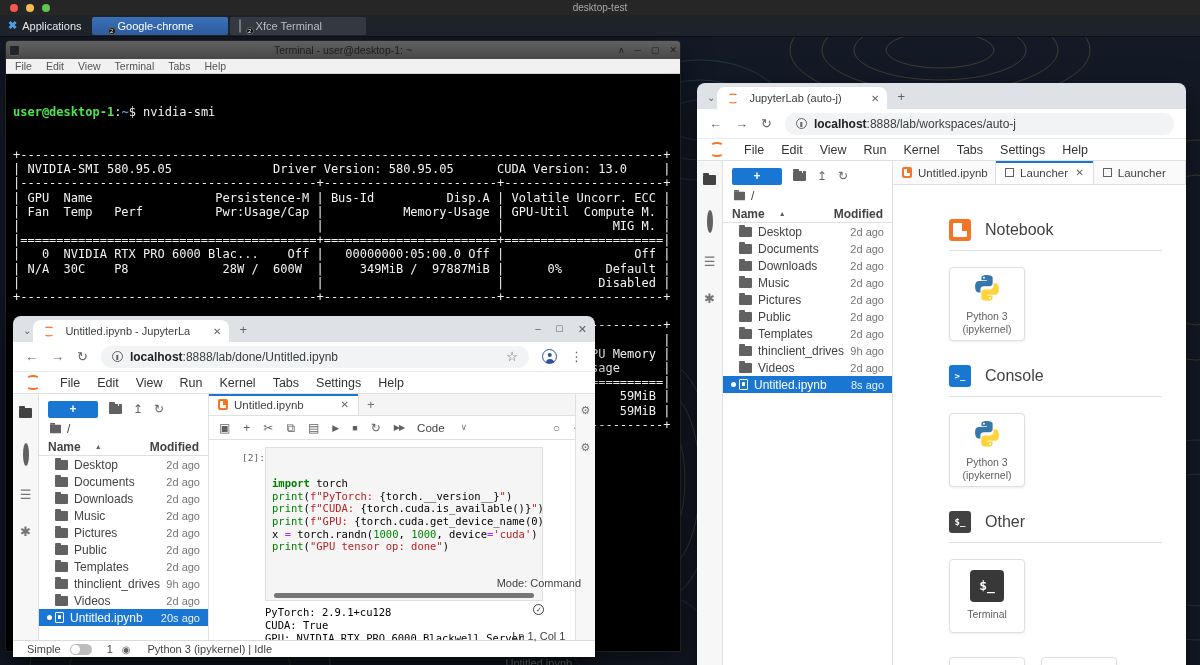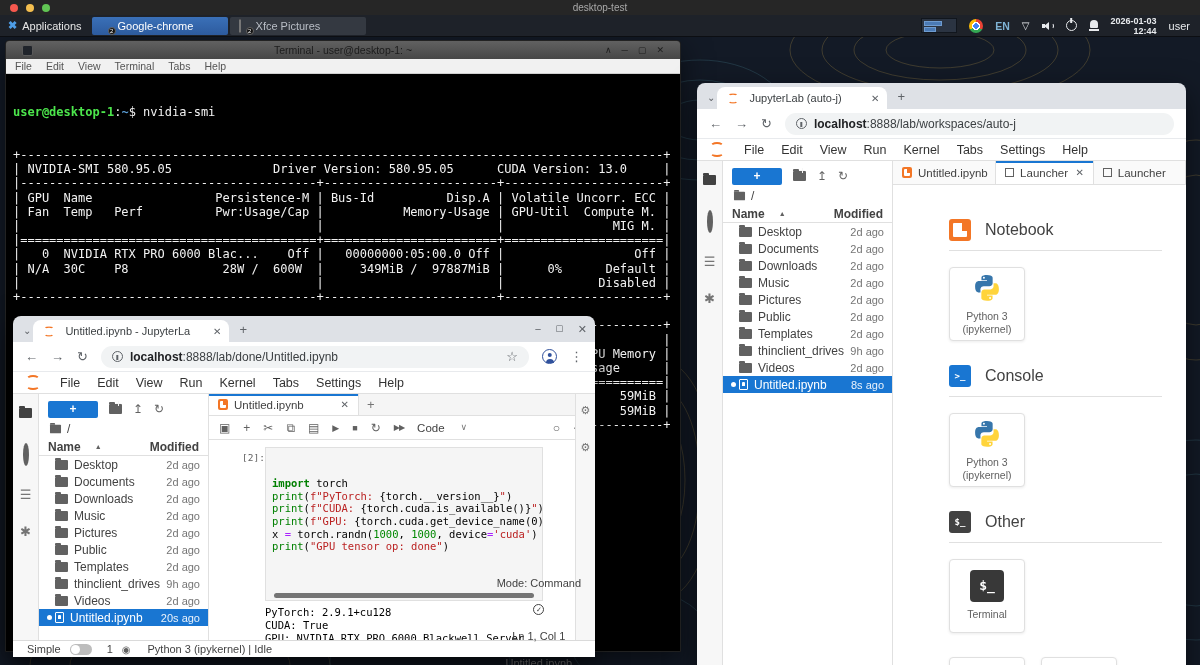--- a/index.html
+++ b/index.html
@@ -47,21 +47,21 @@
   .i-power::after { content:''; position:absolute; top:-3px; left:50%; transform:translateX(-50%); width:1.6px; height:5px; background:#e8eaed; }
   .i-bell { width:10px; height:11px; position:relative; }
   .i-bell::before { content:''; position:absolute; top:0; left:1px; width:8px; height:8px; background:#e8eaed; border-radius:4px 4px 1px 1px; }
   .i-bell::after { content:''; position:absolute; bottom:0; left:0; width:10px; height:1.6px; background:#e8eaed; }
   .clock { text-align:right; font-size:9px; line-height:10px; font-weight:bold; }
   .paneluser { font-size:11px; }
 
   
   #terminal { left:5px; top:40px; width:676px; height:612px; border:1px solid #222; border-radius:4px 4px 0 0; background:#000; }
   .t-titlebar { height:18px; background:linear-gradient(#616161,#474747); border-radius:3px 3px 0 0;
-    display:flex; align-items:center; padding:0 16px; }
+    display:flex; align-items:center; padding:0 3px; }
   .t-appico { width:11px; height:11px; background:#20242b; border:1px solid #5a5a5a; border-radius:2px; }
   .t-title { position:absolute; left:0; right:0; text-align:center; font-size:10.5px; color:#1c1c1c; }
   .t-ctrls { margin-left:auto; display:flex; gap:10px; color:#1e1e1e; font-size:9px; z-index:1; }
   .t-menubar { height:15px; background:#f1f1f1; border-bottom:1px solid #cfcfcf; display:flex; gap:14px;
     align-items:center; padding-left:9px; font-size:10.5px; color:#555; }
   .t-body { position:absolute; left:1px; right:1px; top:33px; bottom:0; background:#000; overflow:hidden;
     font-family:"DejaVu Sans Mono", monospace; font-size:12px; line-height:14.2px; color:#f2f2f2;
     white-space:pre; padding:3px 0 0 6px; }
   .p-user { color:#4ce64c; font-weight:bold; } .p-path { color:#5c9fd8; font-weight:bold; }
 
@@ -241,40 +241,21 @@
     <span>Applications</span>
   </div>
   <div class="winbtn active">
     <span class="appicon"><span class="chromeball"></span>
       <span class="badge2">2</span></span>
     <span class="winlabel">Google-chrome</span>
   </div>
   <div class="winbtn inactive">
     <span class="appicon"><span class="termicon"></span>
       <span class="badge2">2</span></span>
-    <span class="winlabel">Xfce Pictures</span>
-  </div>
-  <div id="tray">
-    <span class="pager">
-        <i class="p1"></i>
-        <i class="p2"></i>
-      </span>
-    <span class="chromeball" style="width:14px;height:14px"></span>
-    <span class="lang">EN</span>
-    <span class="i-net">▽</span>
-    <span class="i-speaker">
-        <span class="wv"></span>
-      </span>
-    <span class="i-power"></span>
-    <span class="i-bell"></span>
-    <span class="clock">
-      <span>2026-01-03</span><br>
-      <span>12:44</span>
-    </span>
-    <span class="paneluser">user</span>
+    <span class="winlabel">Xfce Terminal</span>
   </div>
 </div>
 
 <div id="terminal" class="window">
   <div class="t-titlebar">
     <span class="t-appico"></span>
     <span class="t-title">Terminal - user@desktop-1: ~</span>
     <span class="t-ctrls">
       <span>∧</span>
       <span>─</span>

